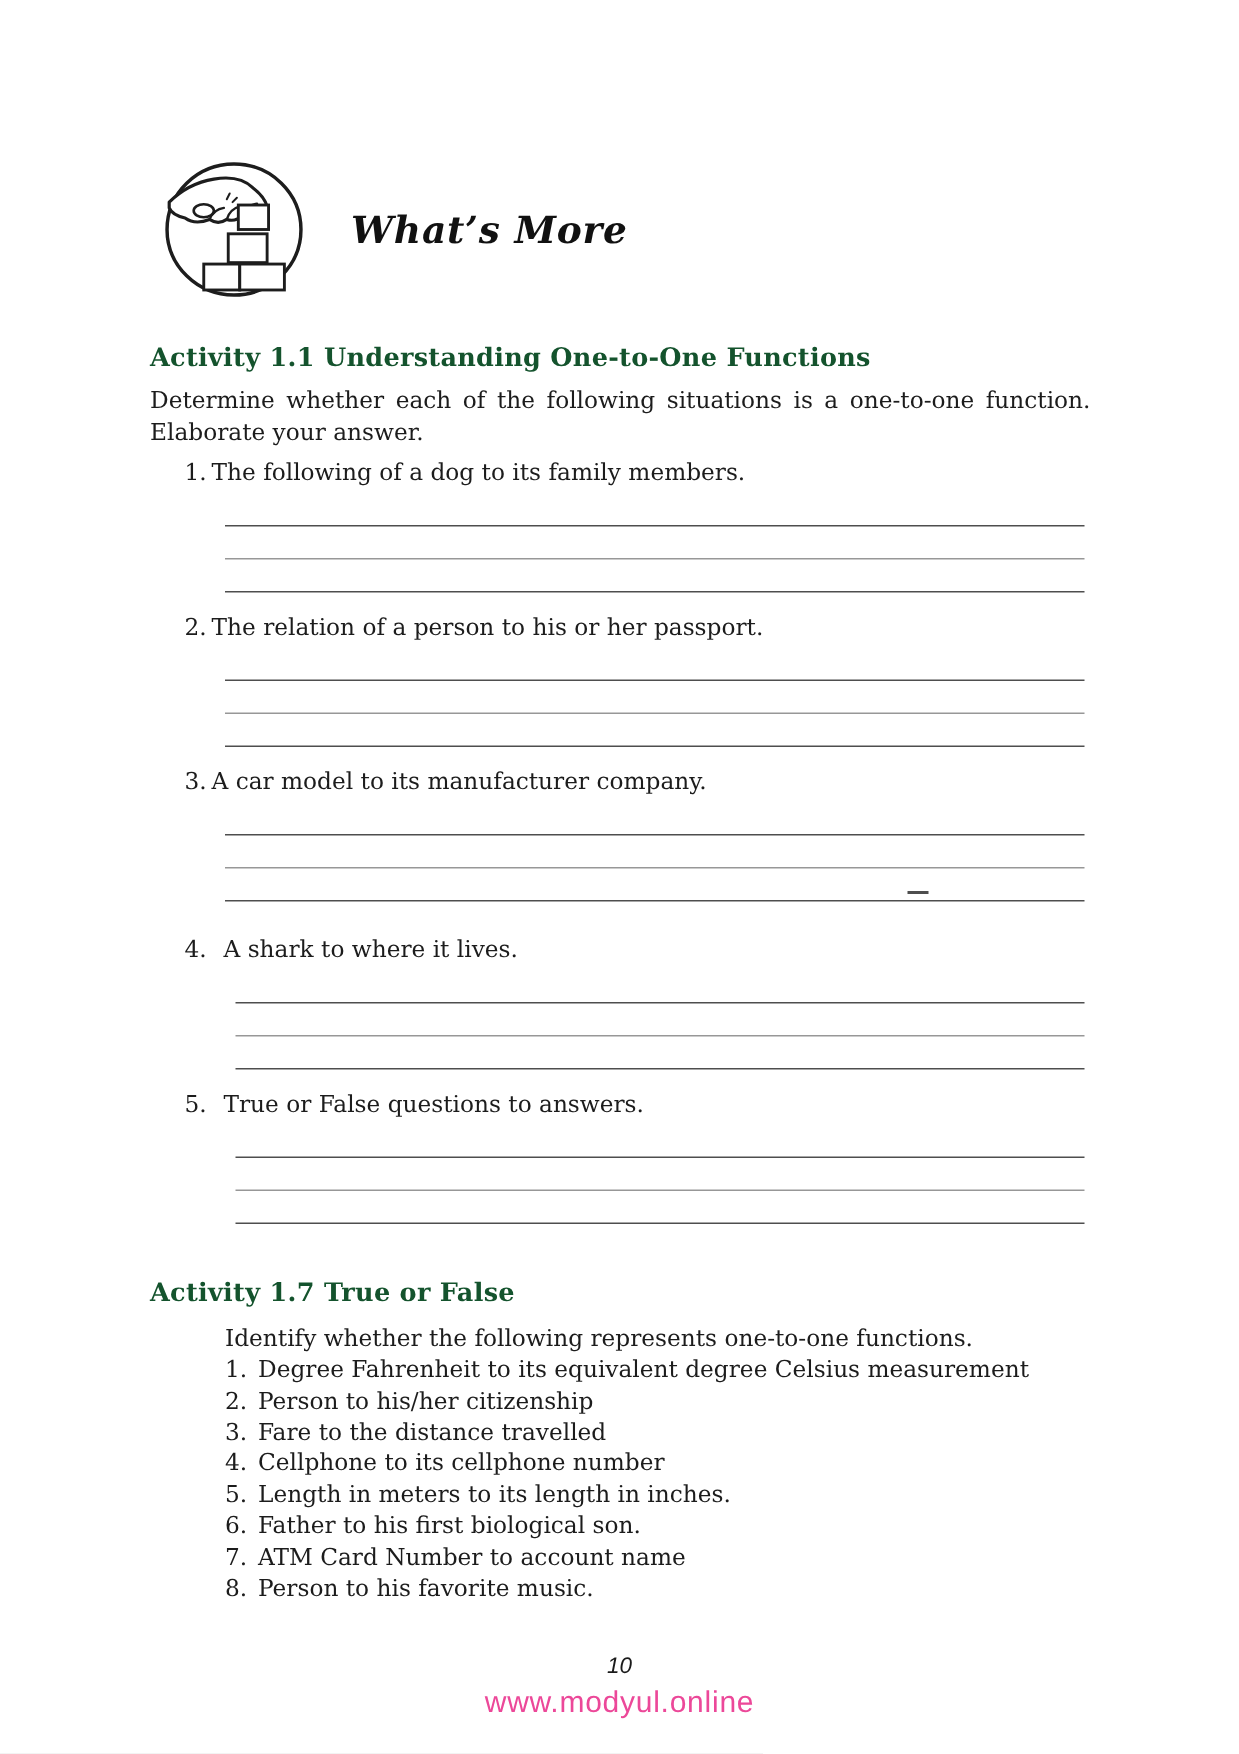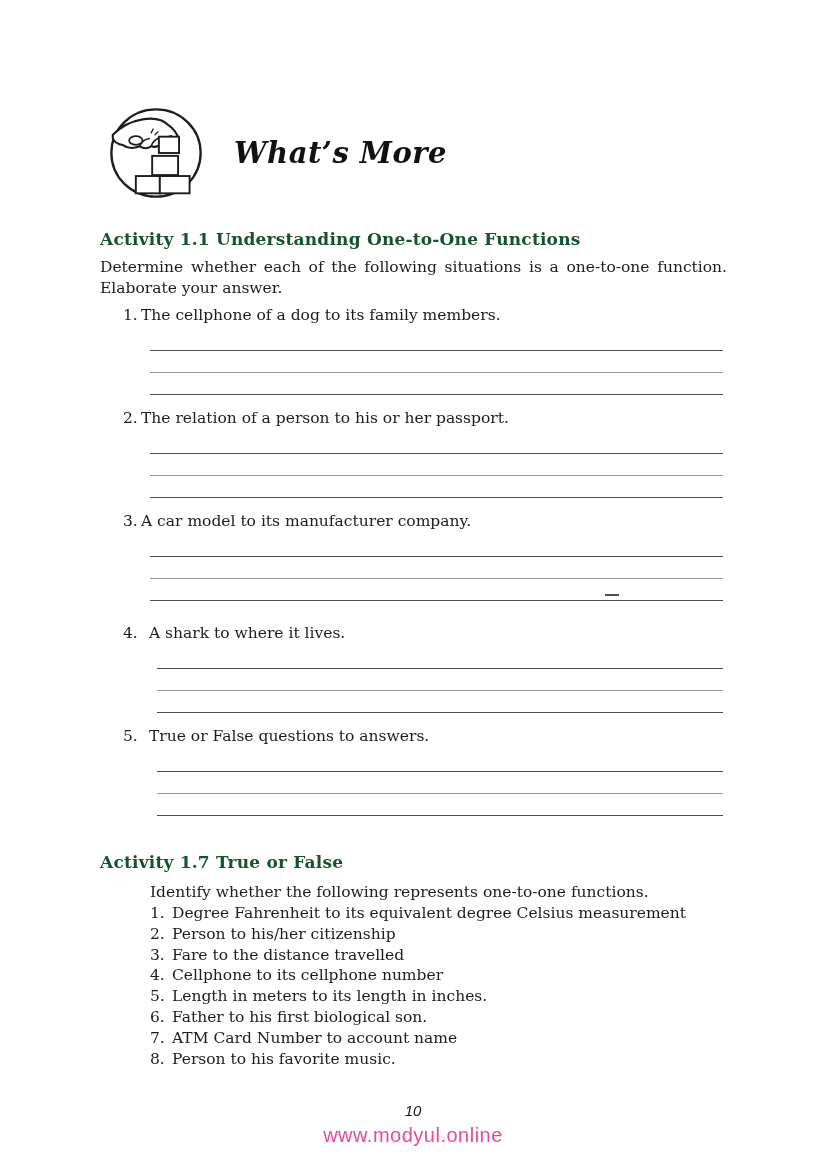--- a/index.html
+++ b/index.html
@@ -7,21 +7,21 @@
     width:826px;height:1169px;background:#ffffff;position:relative;
     margin:0 auto;font-family:"DejaVu Serif","Liberation Serif",serif;
     color:#1c1c1c;overflow:hidden;box-sizing:border-box;
   }
   .content{padding:0 99px 0 100px;}
 
   
   .header{display:flex;align-items:center;gap:30px;margin:105px 0 0 8px;height:96px;}
   .module-icon{width:96px;height:96px;flex:0 0 auto;}
   .module-title{
-    font-size:29px;font-weight:bold;font-style:italic;color:#111;
+    font-size:25px;font-weight:bold;font-style:italic;color:#111;
     margin:0;letter-spacing:0.5px;
   }
 
   
   .activity-heading{
     font-size:17px;font-weight:bold;color:#14532d;margin:0;letter-spacing:0.2px;
   }
   .a1-heading{margin-top:28px;}
   .a2-heading{margin-top:36px;}
 
@@ -91,21 +91,21 @@
     </div>
 
     <h2 class="activity-heading a1-heading">Activity 1.1 Understanding One-to-One Functions</h2>
     <p class="instructions">Determine whether each of the following situations is a one-to-one function. Elaborate your answer.</p>
 
     <div class="q-list">
 
       <div class="q-item">
         <div class="q-line">
           <span class="q-num">1.</span>
-          <span class="q-text">The cellphone of a dog to its family members.</span>
+          <span class="q-text">The following of a dog to its family members.</span>
         </div>
         <div class="answer-lines">
           <div class="answer-line"></div>
           <div class="answer-line"></div>
           <div class="answer-line"></div>
         </div>
       </div>
 
       <div class="q-item">
         <div class="q-line">

